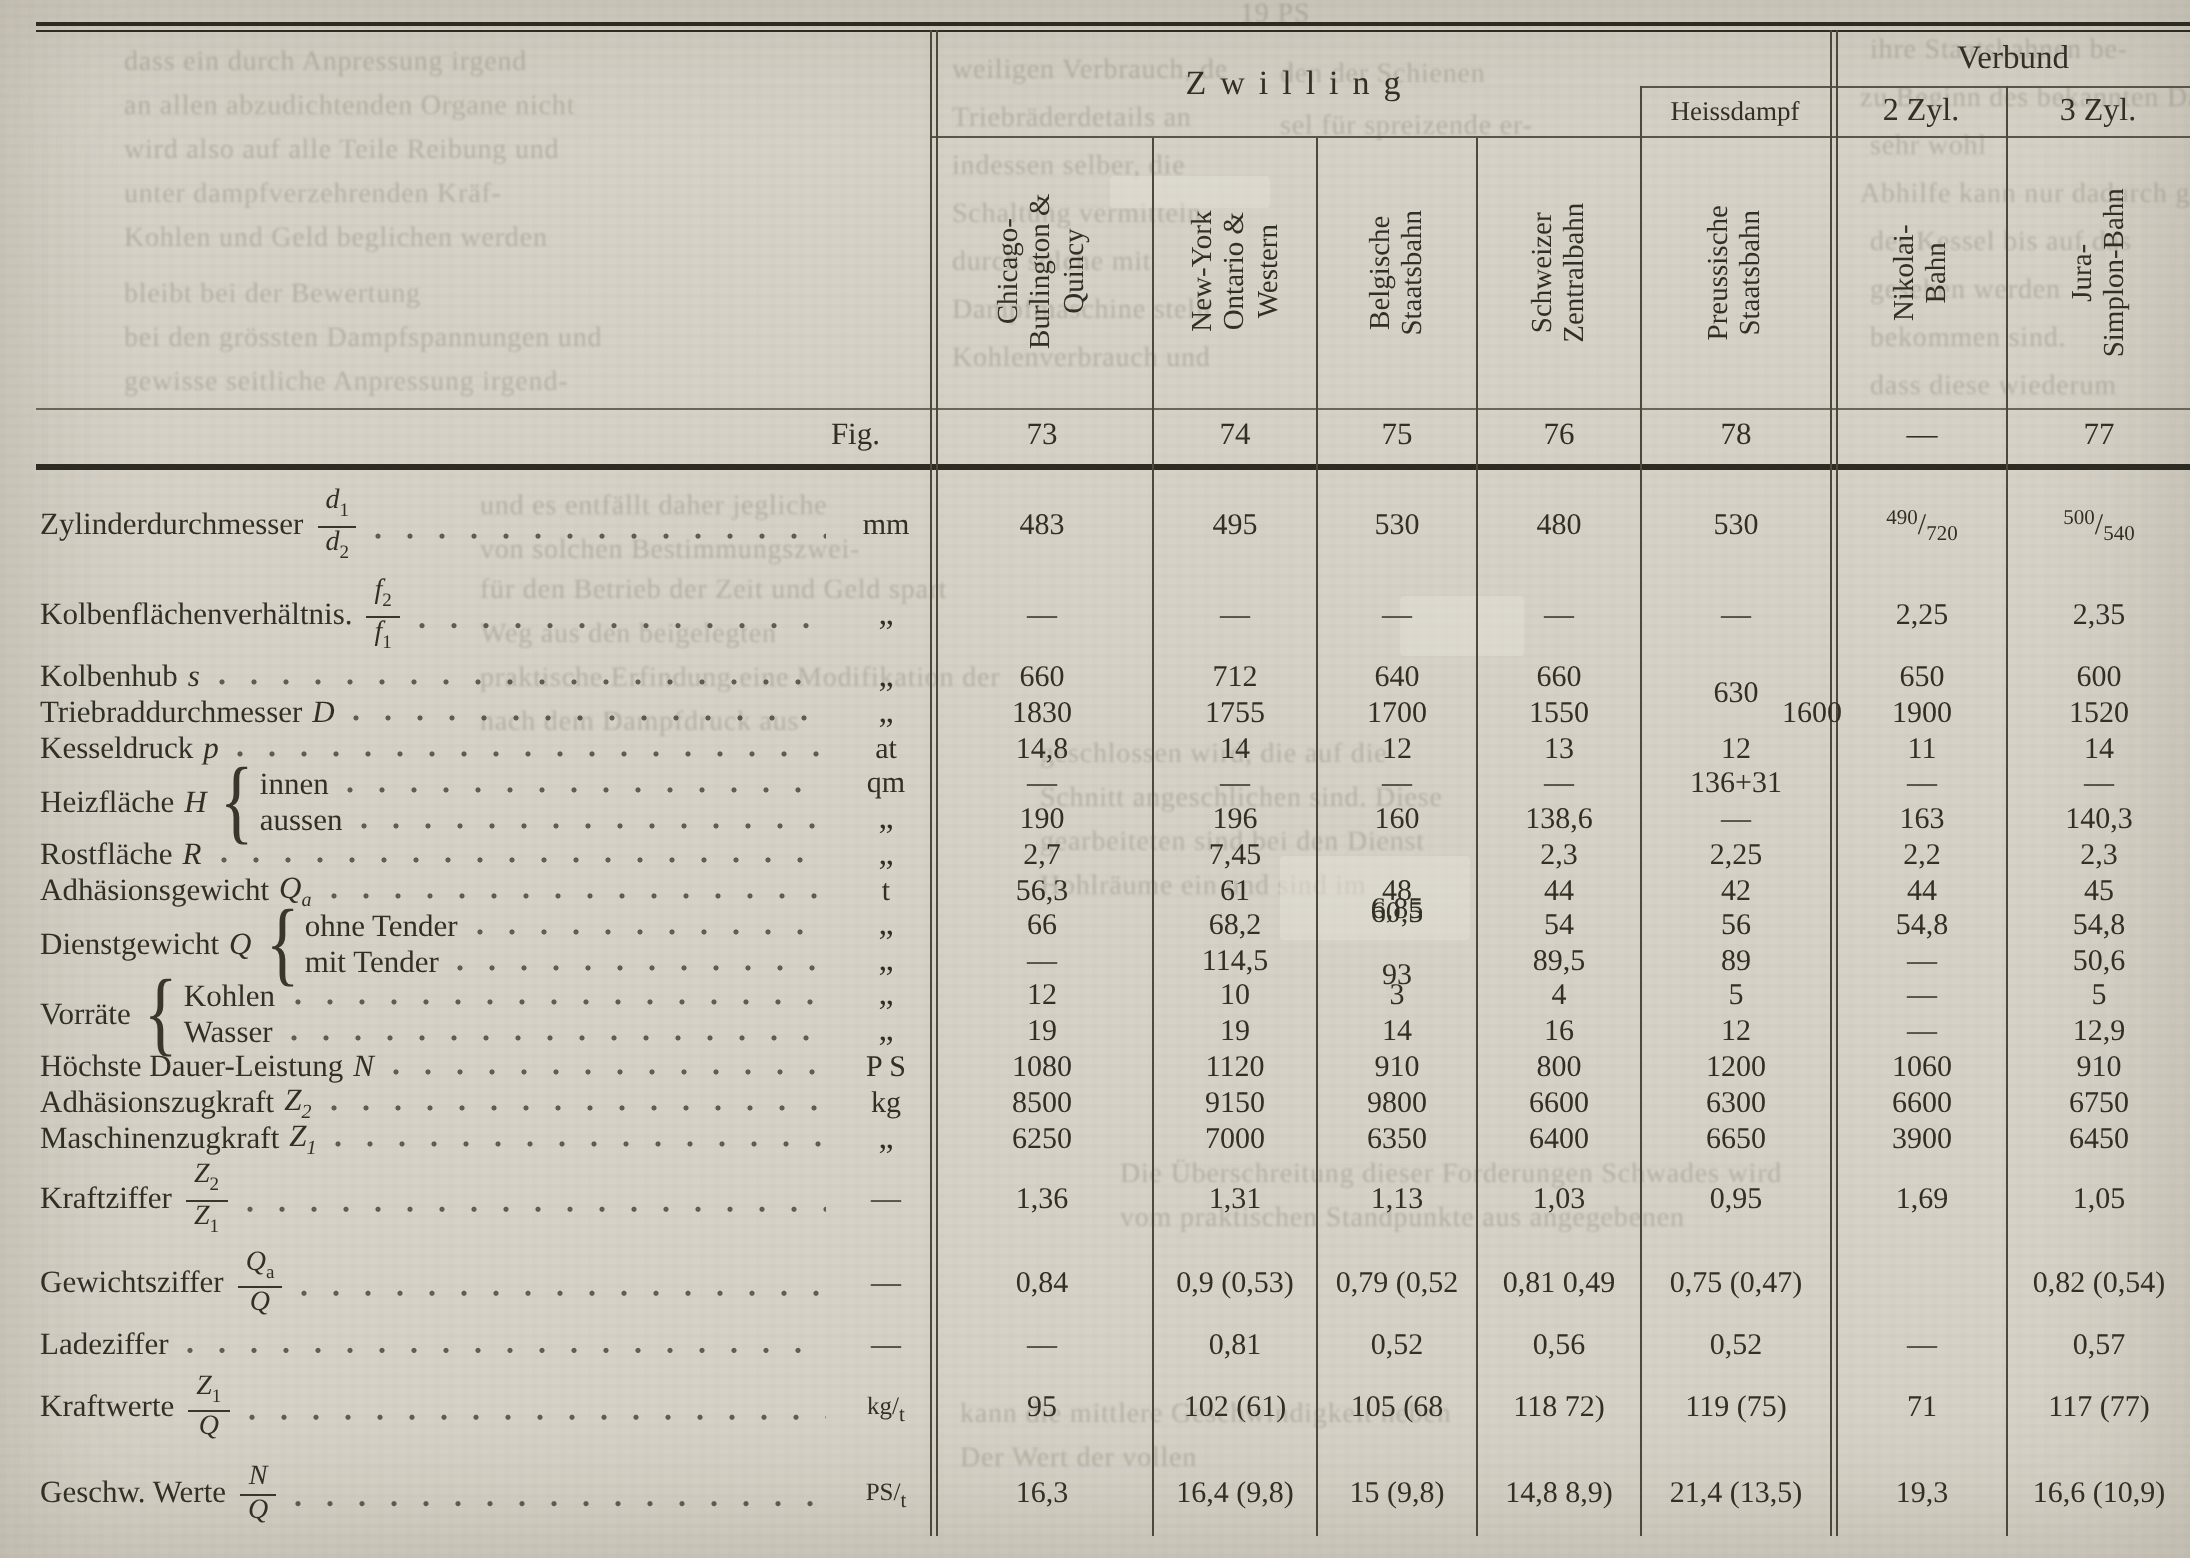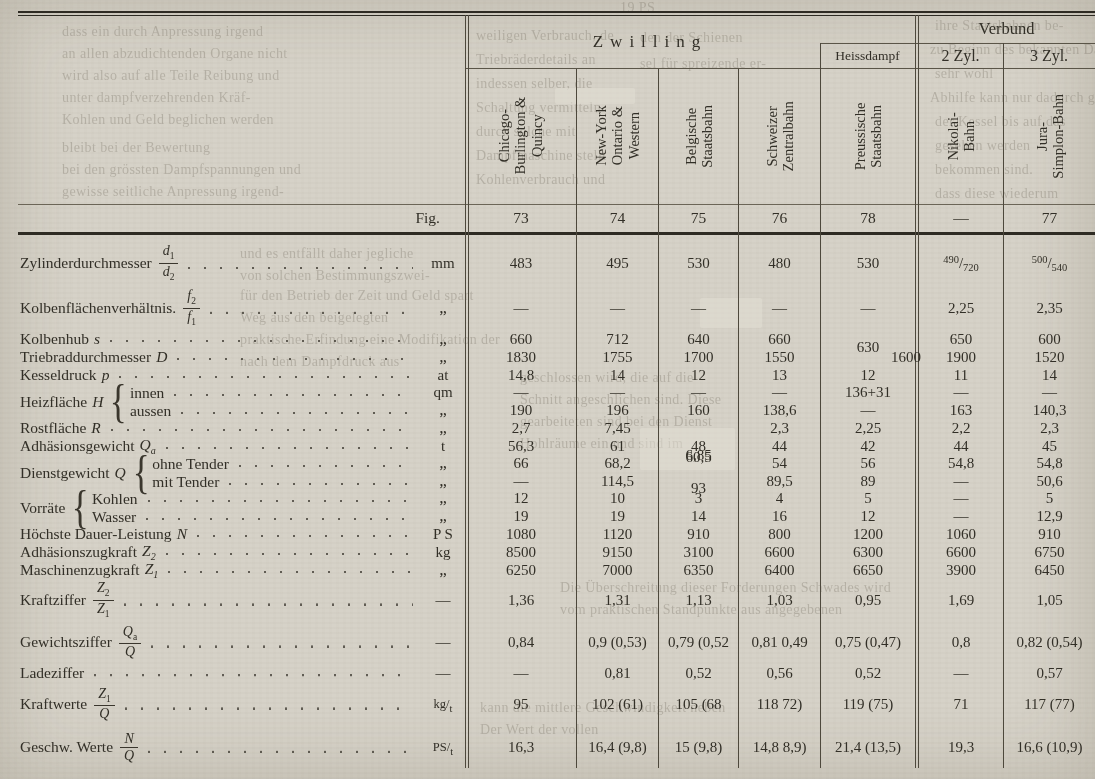--- a/index.html
+++ b/index.html
@@ -460,21 +460,21 @@
       </div>
       <div class="trow" style="height: 18px;">
         <div class="labelcell">
           <span class="lbl">Adhäsionszugkraft</span>
           <span class="sym">Z<sub>2</sub></span>
           <span class="leader"></span>
           <span class="unit">kg</span>
         </div>
         <div class="vcell" style="left: 466px; width: 110px;">8500</div>
         <div class="vcell" style="left: 577px; width: 81px;">9150</div>
-        <div class="vcell" style="left: 659px; width: 79px;">3100</div>
+        <div class="vcell" style="left: 659px; width: 79px;">9800</div>
         <div class="vcell" style="left: 739px; width: 81px;">6600</div>
         <div class="vcell" style="left: 821px; width: 94px;">6300</div>
         <div class="vcell" style="left: 919px; width: 84px;">6600</div>
         <div class="vcell" style="left: 1004px; width: 91px;">6750</div>
       </div>
       <div class="trow" style="height: 18px;">
         <div class="labelcell">
           <span class="lbl">Maschinenzugkraft</span>
           <span class="sym">Z<sub>1</sub></span>
           <span class="leader"></span>
@@ -514,21 +514,20 @@
             <span class="fd">Q</span>
           </span>
           <span class="leader"></span>
           <span class="unit">—</span>
         </div>
         <div class="vcell" style="left: 466px; width: 110px;">0,84</div>
         <div class="vcell" style="left: 577px; width: 81px;">0,9 (0,53)</div>
         <div class="vcell" style="left: 659px; width: 79px;">0,79 (0,52</div>
         <div class="vcell" style="left: 739px; width: 81px;">0,81 0,49</div>
         <div class="vcell" style="left: 821px; width: 94px;">0,75 (0,47)</div>
-        <div class="vcell" style="left: 919px; width: 84px;">0,8</div>
         <div class="vcell" style="left: 1004px; width: 91px;">0,82 (0,54)</div>
       </div>
       <div class="trow" style="height: 20px;">
         <div class="labelcell">
           <span class="lbl">Ladeziffer</span>
           <span class="leader"></span>
           <span class="unit">—</span>
         </div>
         <div class="vcell" style="left: 466px; width: 110px;">—</div>
         <div class="vcell" style="left: 577px; width: 81px;">0,81</div>

